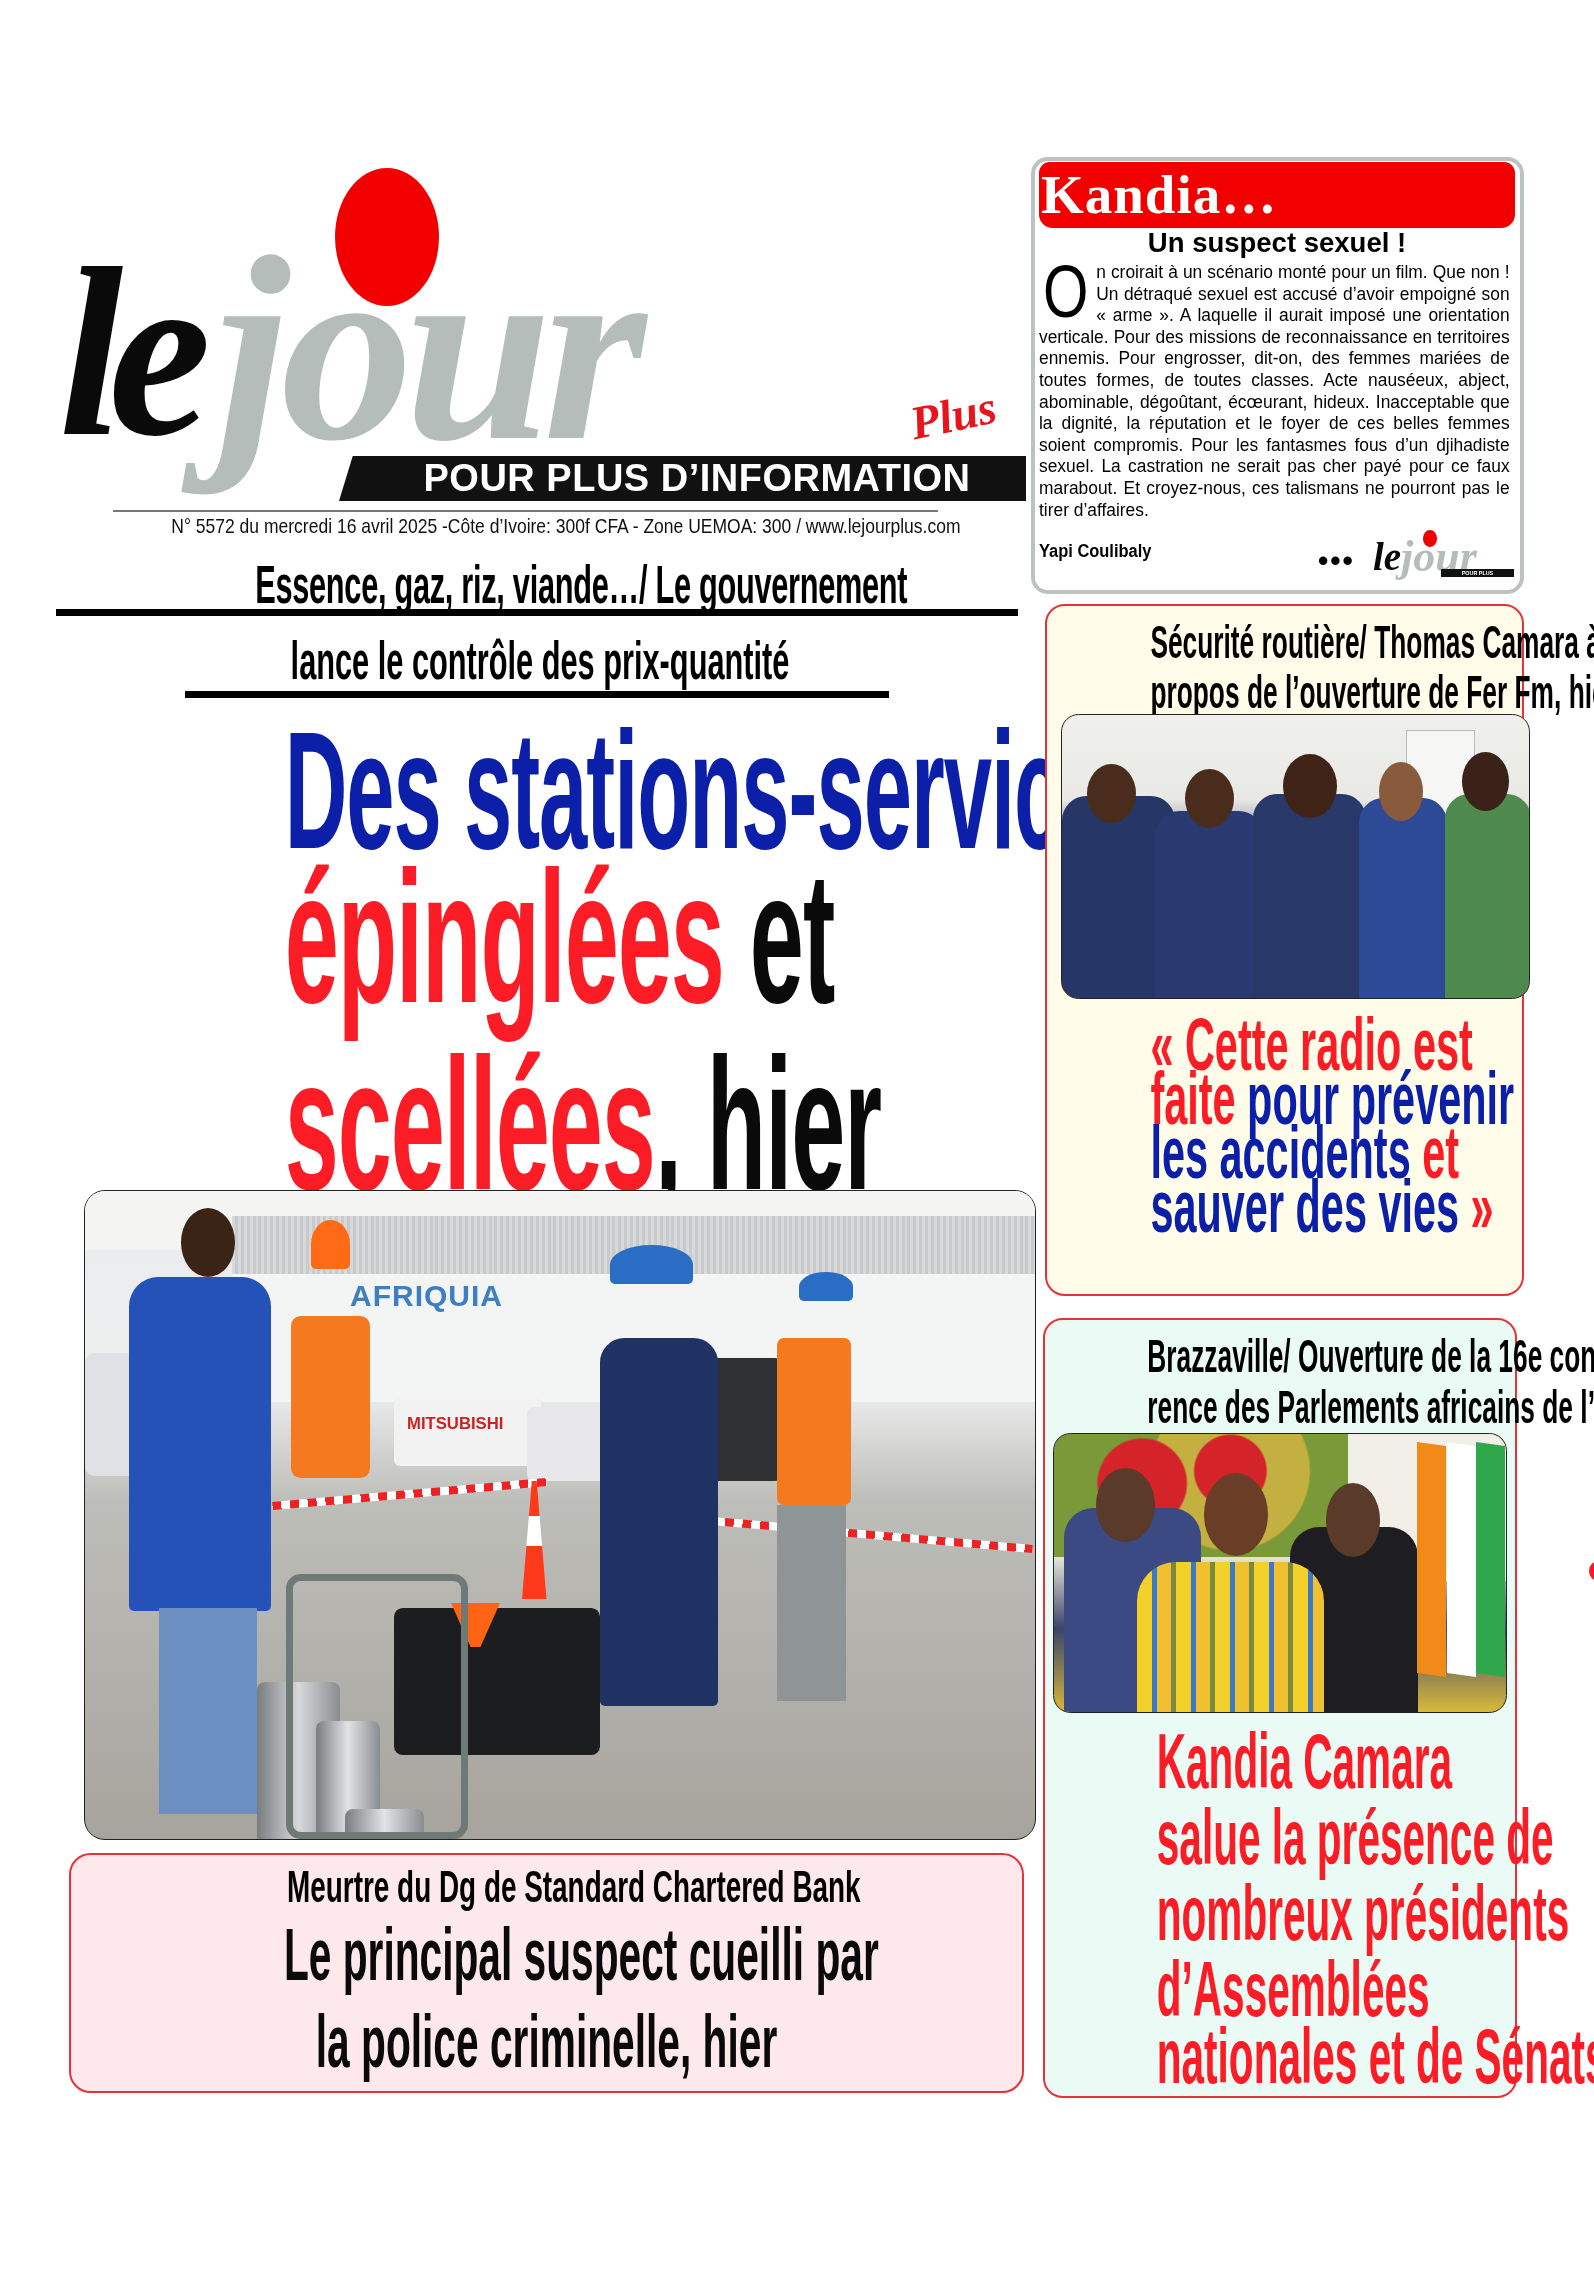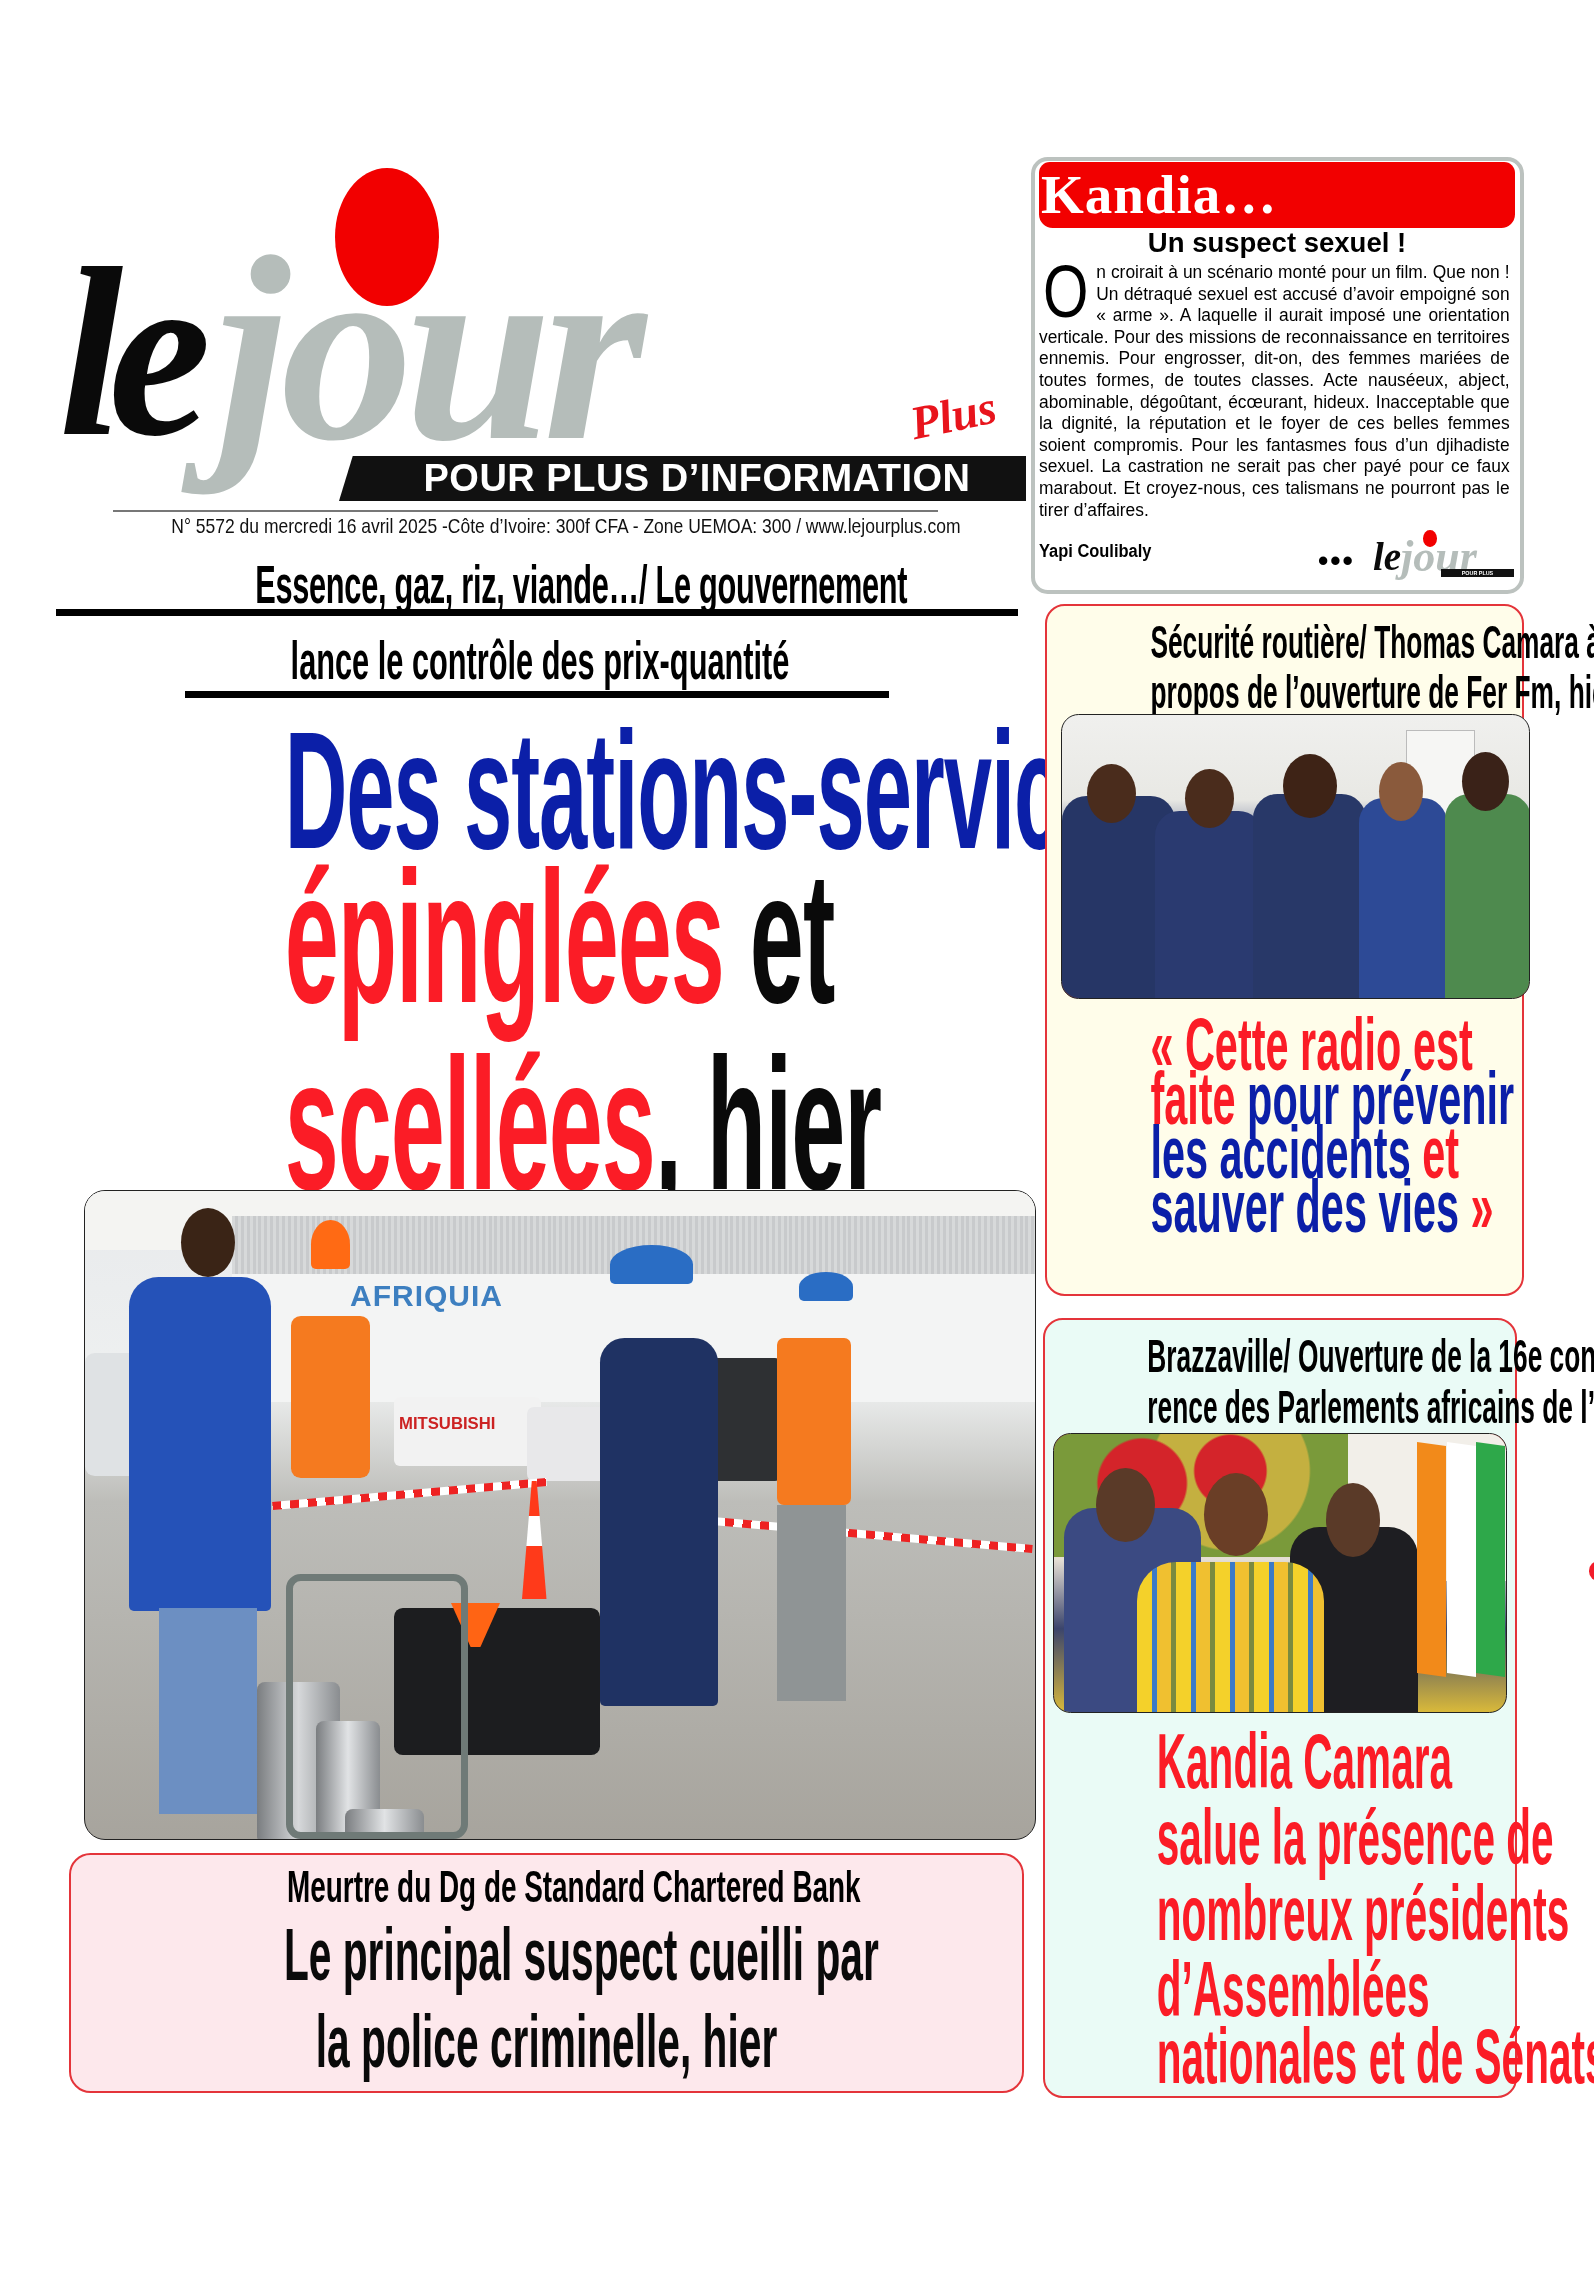--- a/index.html
+++ b/index.html
@@ -130,21 +130,21 @@
 
 <div class="abs main-photo" title="Contrôle de carburant dans une station-service avec des agents en tenue">
 
   <div class="ph-shape" style="left:0;top:0;width:952px;height:59px;background:#f4f4f2;"></div>
   <div class="ph-shape" style="left:147px;top:24.5px;width:805px;height:59px;background:repeating-linear-gradient(90deg,#d7d9da 0 2.9px,#c8cacc 2.9px 5.9px);"></div>
   <div class="ph-shape" style="left:147px;top:83px;width:805px;height:128px;background:#f3f4f4;"></div>
   <div class="ph-shape" style="left:265px;top:88px;font-size:30px;font-weight:700;color:#3d7fc0;letter-spacing:1px;">AFRIQUIA</div>
 
   <div class="ph-shape" style="left:0;top:162px;width:118px;height:123px;background:#dfe2e4;border-radius:9.8px;"></div>
   <div class="ph-shape" style="left:309px;top:206px;width:147px;height:69px;background:#f2f2f2;border-radius:5.9px;"></div>
-  <div class="ph-shape" style="left:314px;top:223px;font-size:16.7px;font-weight:700;color:#c22;">MITSUBISHI</div>
+  <div class="ph-shape" style="left:322px;top:223px;font-size:16.7px;font-weight:700;color:#c22;">MITSUBISHI</div>
   <div class="ph-shape" style="left:442px;top:216px;width:88px;height:74px;background:#e8e8ea;border-radius:6.9px;"></div>
   <div class="ph-shape" style="left:604px;top:167px;width:93px;height:123px;background:#2e3033;border-radius:6.9px;"></div>
 
   <div class="ph-shape" style="left:187px;top:299px;width:275px;height:7.9px;background:repeating-linear-gradient(90deg,#e22 0 8.8px,#fff 8.8px 17.7px);transform:rotate(-5deg);"></div>
   <div class="ph-shape" style="left:604px;top:339px;width:344px;height:7.9px;background:repeating-linear-gradient(90deg,#e22 0 8.8px,#fff 8.8px 17.7px);transform:rotate(5deg);"></div>
 
   <div class="ph-shape" style="left:44px;top:86px;width:142px;height:334px;background:#2552b8;border-radius:29.4px 29.4px 4.9px 4.9px;"></div>
   <div class="ph-shape" style="left:96px;top:17px;width:54px;height:69px;background:#3a2416;border-radius:50%;"></div>
   <div class="ph-shape" style="left:74px;top:417px;width:98px;height:206px;background:#6c8fc2;"></div>
   <div class="ph-shape" style="left:206px;top:125px;width:79px;height:162px;background:#f57a1f;border-radius:9.8px;"></div>

